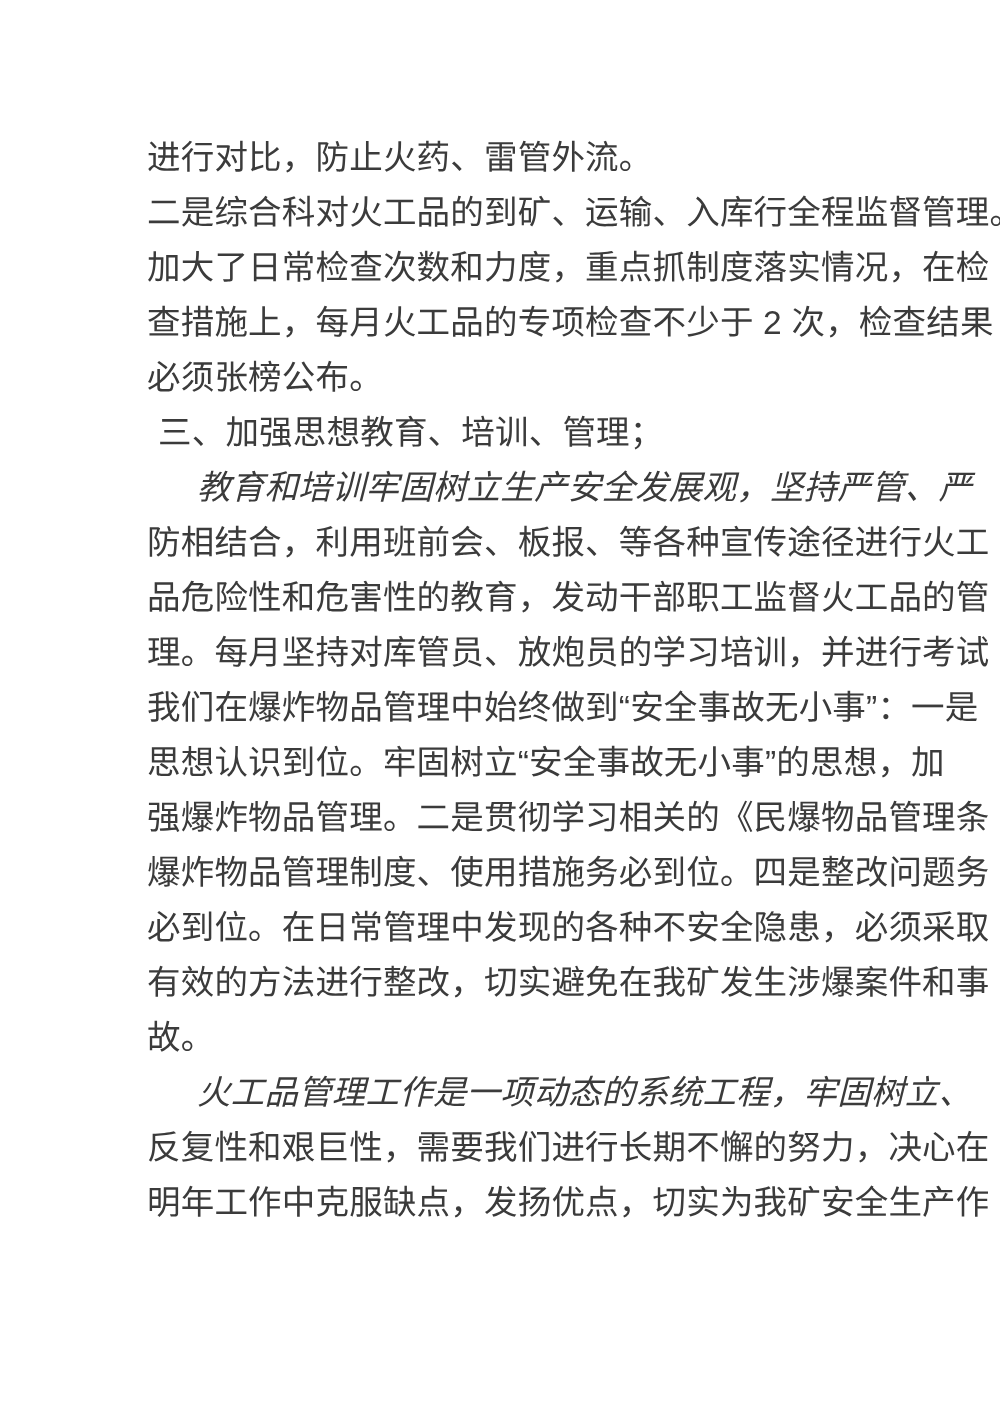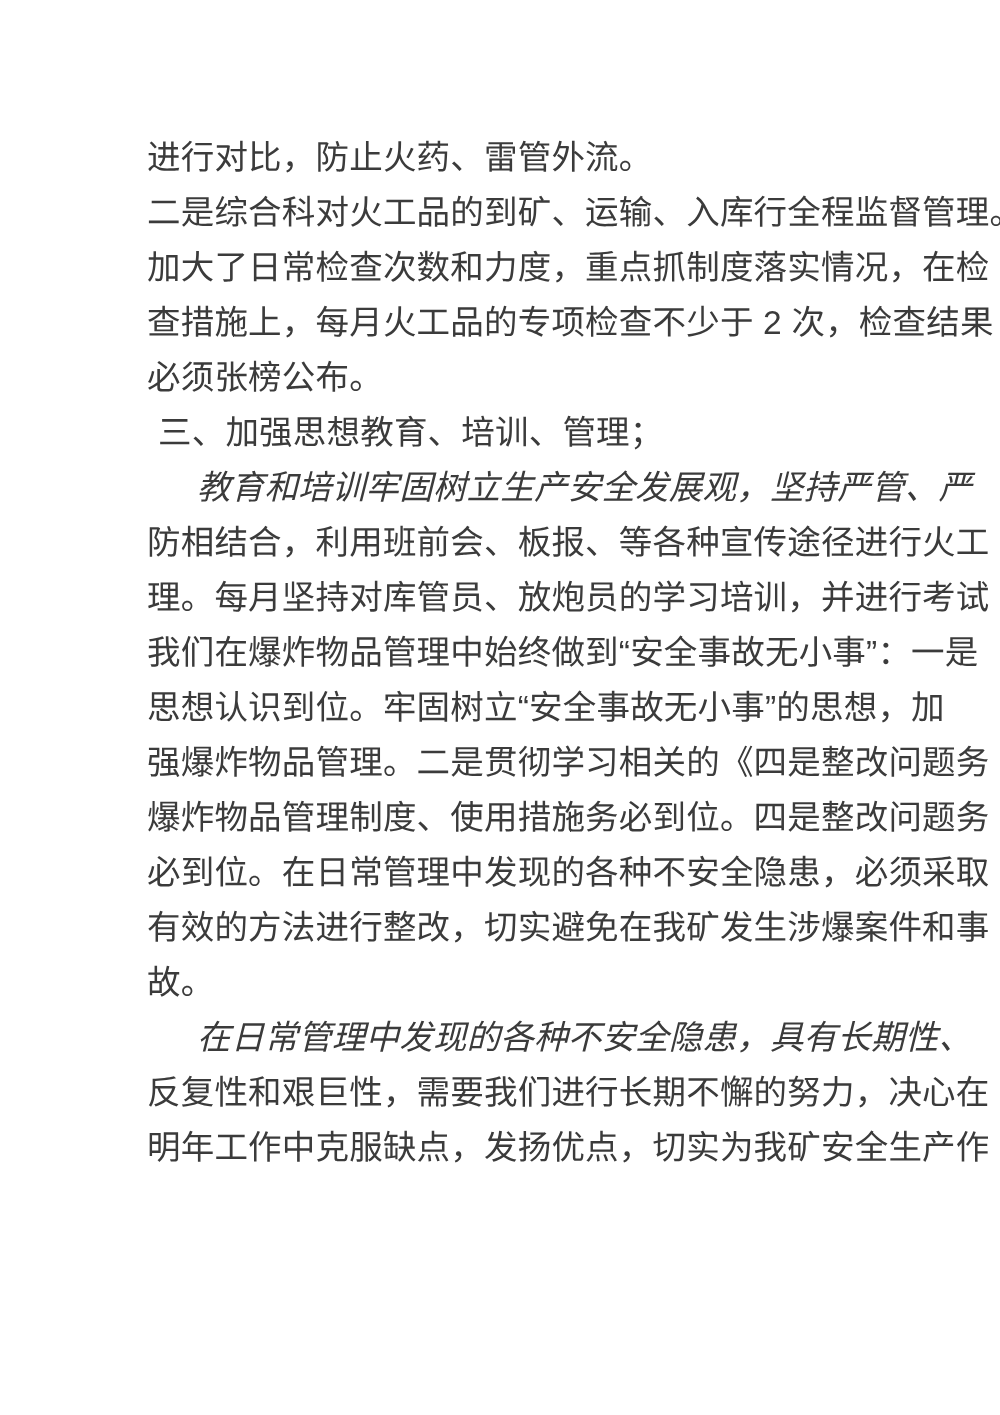--- a/index.html
+++ b/index.html
@@ -46,26 +46,27 @@
   <div id="doc-body">
 
     <div class="doc-line">进行对比，防止火药、雷管外流。</div>
     <div class="doc-line">二是综合科对火工品的到矿、运输、入库行全程监督管理。</div>
     <div class="doc-line">加大了日常检查次数和力度，重点抓制度落实情况，在检</div>
     <div class="doc-line">查措施上，每月火工品的专项检查不少于 2 次，检查结果</div>
     <div class="doc-line">必须张榜公布。</div>
     <div class="doc-line indent-half">三、加强思想教育、培训、管理；</div>
     <div class="doc-line indent-two">教育和培训牢固树立生产安全发展观，坚持严管、严</div>
     <div class="doc-line">防相结合，利用班前会、板报、等各种宣传途径进行火工</div>
+    <div class="doc-line">品危险性和危害性的教育，发动干部职工监督火工品的管</div>
     <div class="doc-line">理。每月坚持对库管员、放炮员的学习培训，并进行考试</div>
     <div class="doc-line">我们在爆炸物品管理中始终做到“安全事故无小事”：一是</div>
     <div class="doc-line">思想认识到位。牢固树立“安全事故无小事”的思想，加</div>
-    <div class="doc-line">强爆炸物品管理。二是贯彻学习相关的《四是整改问题务</div>
+    <div class="doc-line">强爆炸物品管理。二是贯彻学习相关的《民爆物品管理条</div>
     <div class="doc-line">爆炸物品管理制度、使用措施务必到位。四是整改问题务</div>
     <div class="doc-line">必到位。在日常管理中发现的各种不安全隐患，必须采取</div>
     <div class="doc-line">有效的方法进行整改，切实避免在我矿发生涉爆案件和事</div>
     <div class="doc-line">故。</div>
-    <div class="doc-line indent-two">在日常管理中发现的各种不安全隐患，具有长期性、</div>
+    <div class="doc-line indent-two">火工品管理工作是一项动态的系统工程，牢固树立、</div>
     <div class="doc-line">反复性和艰巨性，需要我们进行长期不懈的努力，决心在</div>
     <div class="doc-line">明年工作中克服缺点，发扬优点，切实为我矿安全生产作</div>
 
   </div>
 </div>
 
 </body></html>

